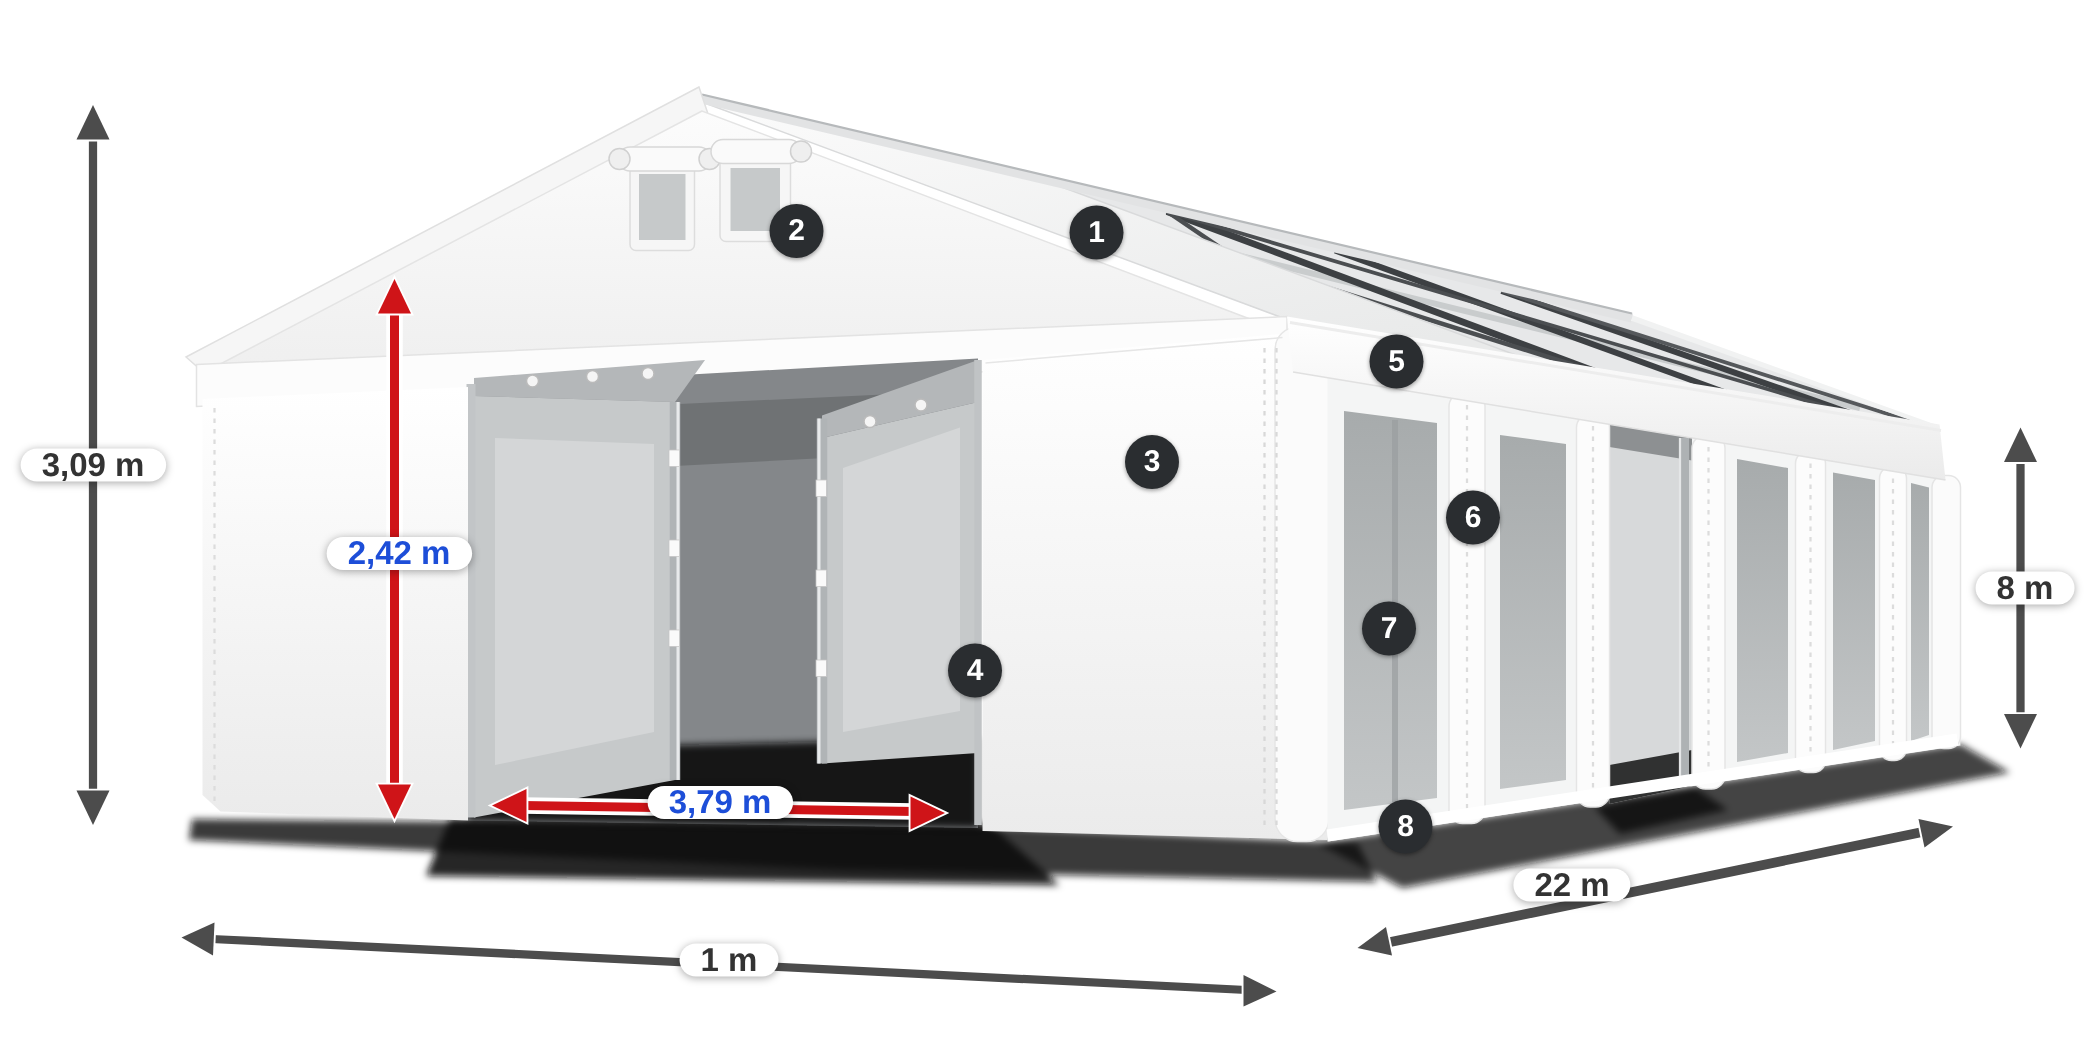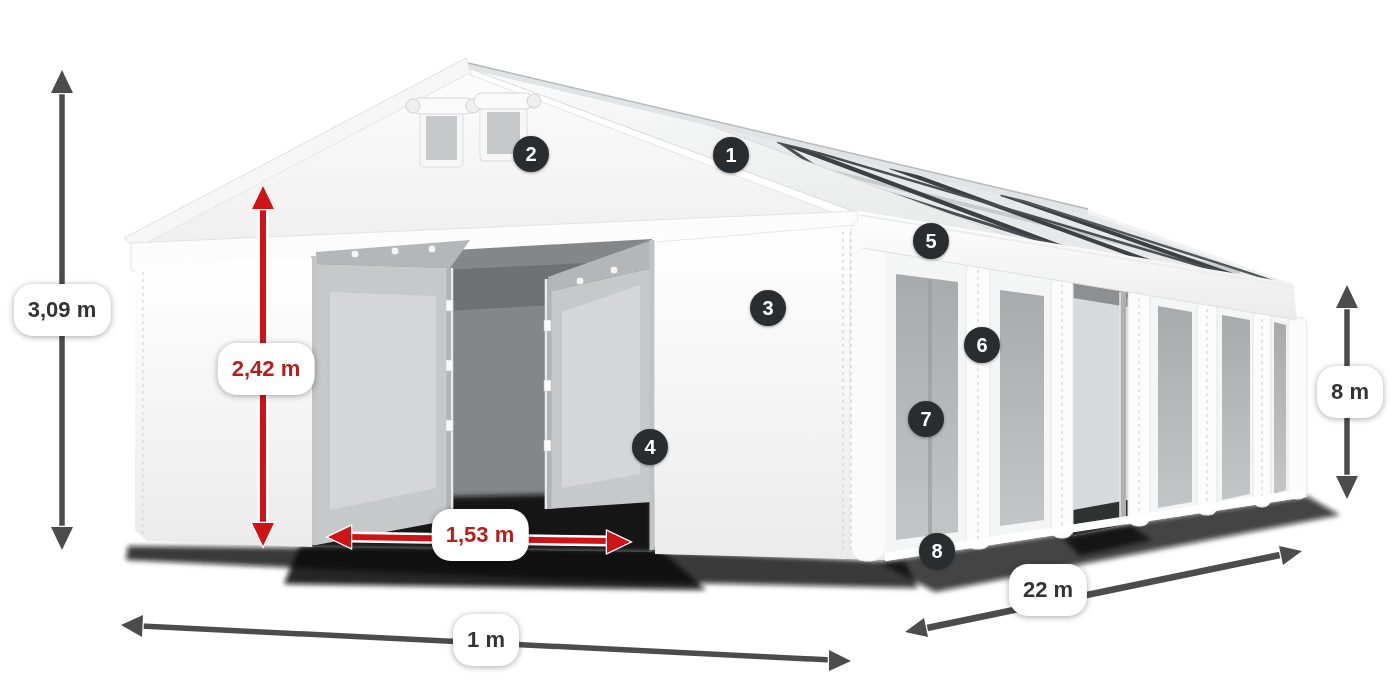--- a/index.html
+++ b/index.html
@@ -3,26 +3,26 @@
 <meta charset="utf-8">
 <style>
   html,body{margin:0;padding:0;background:#fff;}
   #stage{
     position:relative;width:1400px;height:700px;overflow:hidden;
     background:#ffffff;font-family:"Liberation Sans",sans-serif;
   }
   #tent-svg{position:absolute;left:0;top:0;}
   .dim-pill{
     position:absolute;transform:translate(-50%,-50%);
-    background:#ffffff;border-radius:19px;height:52px;
+    background:#ffffff;border-radius:19px;height:22px;
     display:flex;align-items:center;justify-content:center;
     padding:0 14px;font-weight:bold;font-size:22px;color:#333333;
     box-shadow:0 1px 6px rgba(0,0,0,.35);white-space:nowrap;z-index:30;
   }
-  .dim-pill.red{color:#b91c1c;}
+  .dim-pill.red{color:#1d4ed8;}
   .badge{
     position:absolute;transform:translate(-50%,-50%);
     width:36px;height:36px;border-radius:50%;background:#2a2d30;
     color:#ffffff;font-weight:bold;font-size:20px;
     display:flex;align-items:center;justify-content:center;
     box-shadow:0 1px 3px rgba(0,0,0,.4);z-index:40;cursor:pointer;
     user-select:none;
   }
 </style>
 </head>
@@ -236,21 +236,21 @@
         <line x1="1347" y1="302" x2="1347" y2="482" stroke="#ffffff" stroke-width="11"></line>
         <line x1="1347" y1="302" x2="1347" y2="482" stroke="#4c4c4c" stroke-width="5.5"></line>
         <polygon points="1347,285 1336,308 1358,308" fill="#4c4c4c" stroke="#ffffff" stroke-width="2.5"></polygon>
         <polygon points="1347,499 1336,476 1358,476" fill="#4c4c4c" stroke="#ffffff" stroke-width="2.5"></polygon>
       </g>
     </g>
   </svg>
 
   <div class="dim-pill" style="left:62px;top:310px">3,09 m</div>
   <div class="dim-pill red" style="left:266px;top:369px">2,42 m</div>
-  <div class="dim-pill red" style="left:480px;top:535px">1,53 m</div>
+  <div class="dim-pill red" style="left:480px;top:535px">3,79 m</div>
   <div class="dim-pill" style="left:486px;top:640px">1 m</div>
   <div class="dim-pill" style="left:1048px;top:590px">22 m</div>
   <div class="dim-pill" style="left:1350px;top:392px">8 m</div>
 
   <div class="badge" style="left:731px;top:155px">1</div>
   <div class="badge" style="left:531px;top:154px">2</div>
   <div class="badge" style="left:768px;top:308px">3</div>
   <div class="badge" style="left:650px;top:447px">4</div>
   <div class="badge" style="left:931px;top:241px">5</div>
   <div class="badge" style="left:982px;top:345px">6</div>

